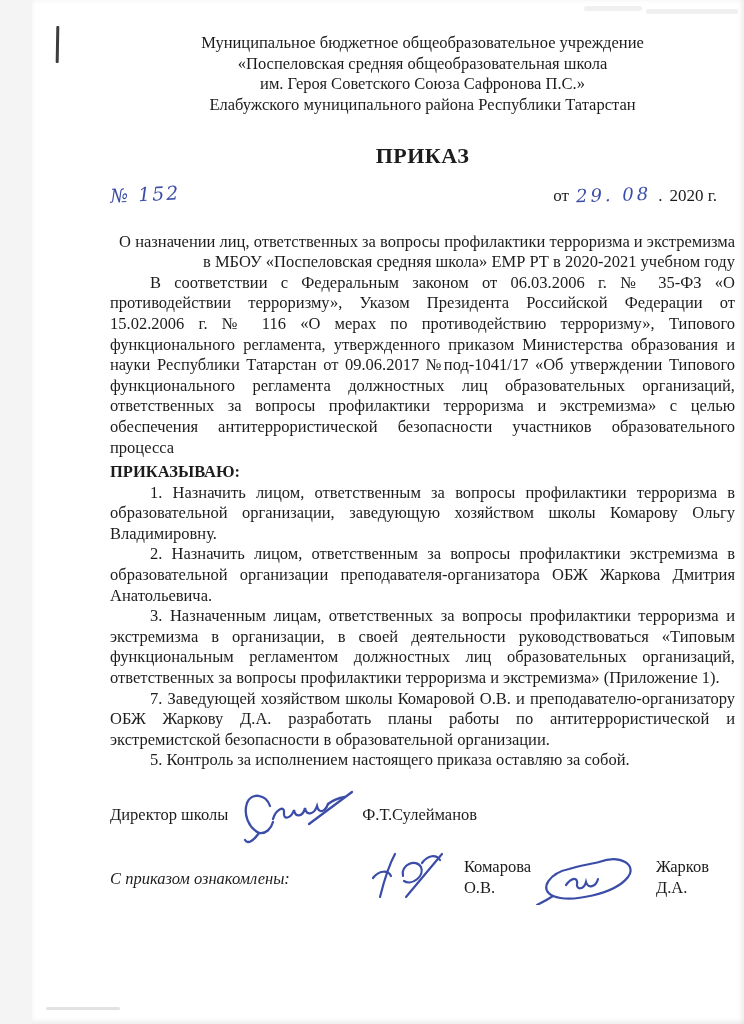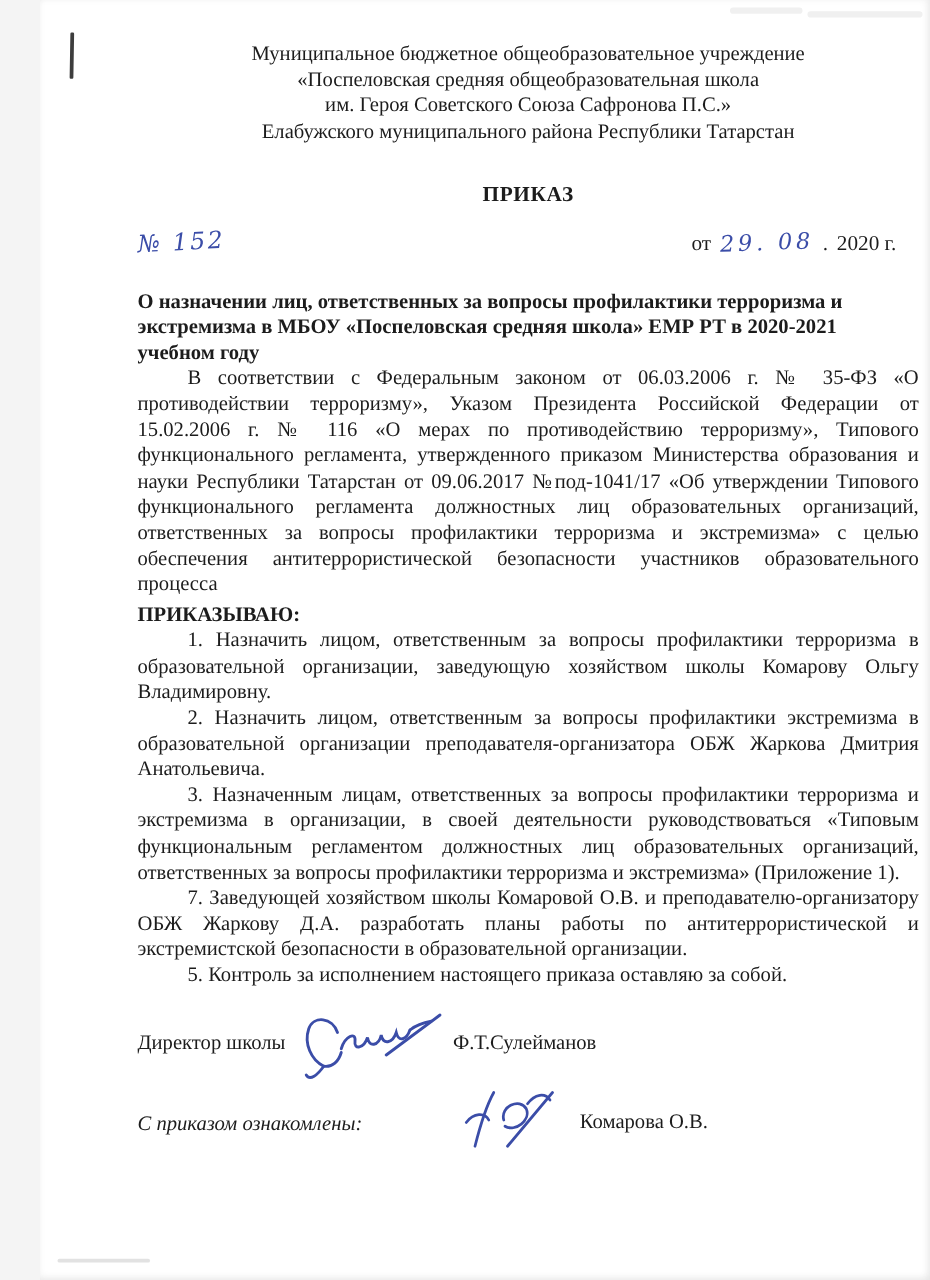--- a/index.html
+++ b/index.html
@@ -31,37 +31,37 @@
 
   .content {
     position: absolute; left: 78px; top: 33px; width: 625px;
     font-size: 16.5px; line-height: 20.6px;
   }
   .org-header { text-align: center; }
   .org-header div { white-space: nowrap; }
 
   .doc-title {
     text-align: center; font-weight: bold;
-    font-size: 17px; margin-top: 31px; letter-spacing: 0.5px;
+    font-size: 22px; margin-top: 31px; letter-spacing: 0.5px;
   }
 
   .num-row {
     display: flex; justify-content: space-between; align-items: baseline;
     margin-top: 17px; padding-right: 18px;
   }
   .hand-ink {
     color: #3b4da8;
     font-style: italic;
     font-family: "DejaVu Serif", serif;
   }
   .doc-number { font-size: 19px; transform: rotate(-3deg); letter-spacing: 2px; }
   .date-group { display: flex; align-items: baseline; gap: 7px; font-size: 17px; }
   .date-hand { font-size: 18px; transform: rotate(-2deg); letter-spacing: 3px; }
 
-  .subject { font-weight: bold; margin-top: 25px; text-align: left; }
+  .subject { font-weight: normal; margin-top: 25px; text-align: right; }
 
   p.body-par { margin: 0; text-align: justify; text-indent: 40px; }
   .preamble { margin-top: 7px; }
   .order-heading { font-weight: bold; margin-top: 4px; }
 
   .director-row {
     display: flex; align-items: center; margin-top: 16px; height: 56px;
   }
   .director-label { flex: none; }
   .sig { flex: none; }
@@ -148,18 +148,30 @@
                 <path d="M9,27 C15,19 24,19 27,25"></path>
                 <path d="M39,25 C36,14 52,7 57,16 C61,25 48,35 40,30"></path>
                 <path d="M42,46 L78,3"></path>
                 <path d="M58,12 C64,4 72,3 76,9"></path>
               </g>
             </svg>
           </span>
           <span class="name">Комарова О.В.</span>
         </div>
 
+        <div class="ack-row">
+          <span class="sig sig-zharkov">
+            <svg width="106" height="52" viewBox="0 0 106 52">
+              <g fill="none" stroke="#3b4da8" stroke-width="2.2" stroke-linecap="round">
+                <path d="M63,9 C85,1 101,12 92,24 C79,41 35,50 17,43 C2,36 14,20 33,16 C43,13 55,11 63,9"></path>
+                <path d="M30,32 C36,24 42,24 41,31 C40,37 48,37 50,29 C52,36 60,34 62,26"></path>
+                <path d="M17,43 C11,47 5,50 1,52"></path>
+              </g>
+            </svg>
+          </span>
+          <span class="name">Жарков Д.А.</span>
+        </div>
 
       </div>
     </div>
 
   </div>
 </div>
 
 </body></html>

